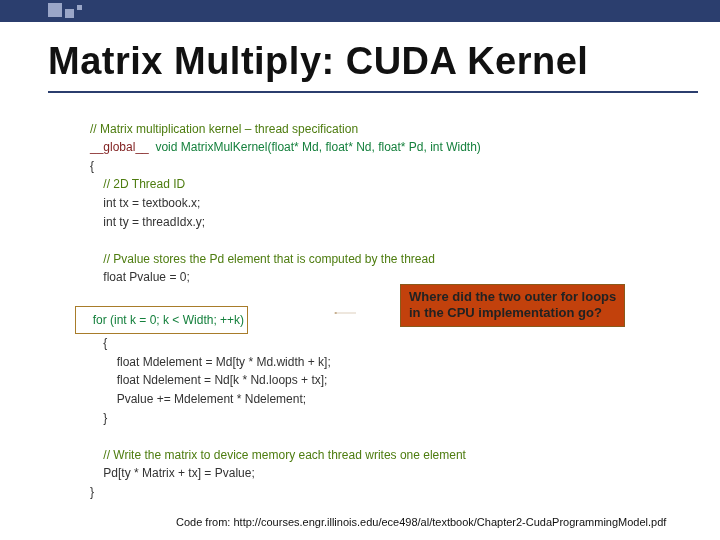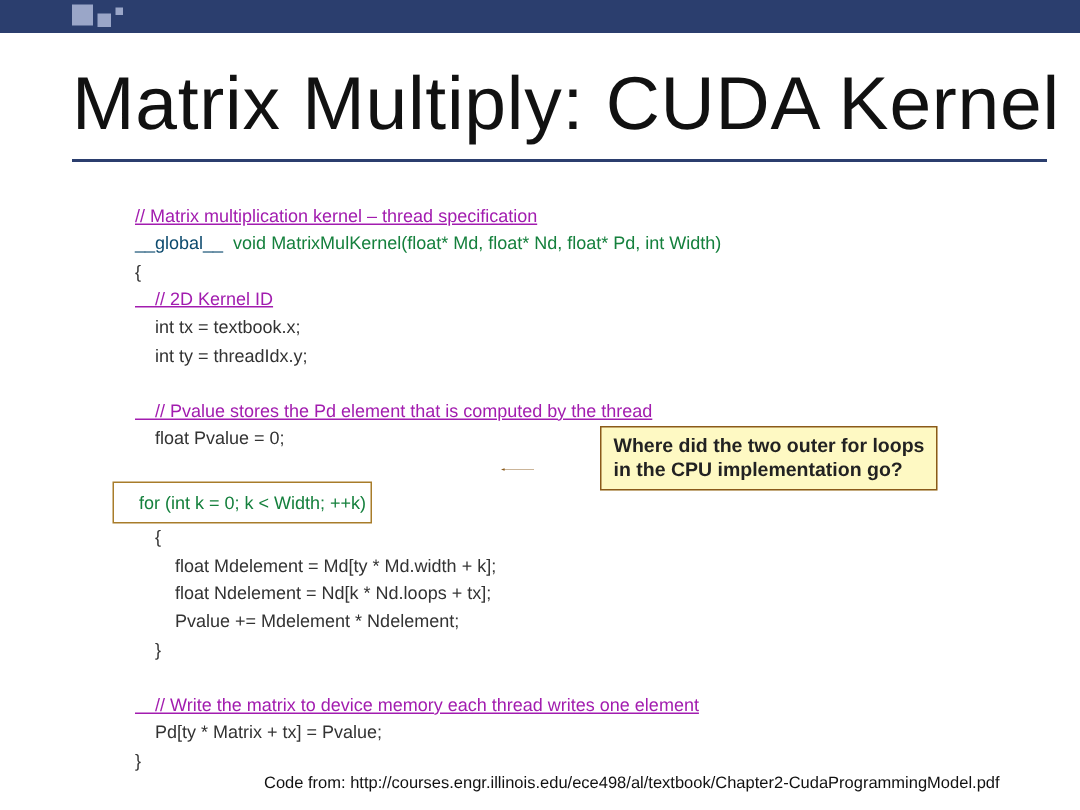--- a/index.html
+++ b/index.html
@@ -26,58 +26,58 @@
     gap: 3px;
   }
   .topbar .sq {
     background: #9aa6c8;
     display: inline-block;
   }
   .sq1 { width: 14px; height: 14px; }
   .sq2 { width: 9px; height: 9px; margin-top: 6px; }
   .sq3 { width: 5px; height: 5px; margin-top: 2px; }
   .title {
-    font-size: 50px;
-    font-weight: normal;
+    font-size: 38px;
+    font-weight: bold;
     margin: 18px 0 8px 48px;
     color: #111;
     letter-spacing: 0.5px;
   }
   .divider {
     border: none;
     border-top: 2px solid #2b3e6e;
     margin: 0 22px 8px 48px;
   }
   .code {
     font-family: Arial, sans-serif;
     font-size: 12px;
     line-height: 1.55;
     margin-left: 90px;
     margin-top: 4px;
     color: #333;
     white-space: pre;
   }
-  .cmt { color: #a21caf; text-decoration: underline; }
-  .kw { color: #0c4a6e; }
+  .cmt { color: #4d7c0f; }
+  .kw { color: #7f1d1d; }
   .kwg { color: #15803d; }
   .boxed {
     border: 1px solid #a87c2a;
     padding: 4px 3px;
     display: inline-block;
   }
   .callout {
     position: absolute;
     left: 400px;
     top: 284px;
     border: 1px solid #8a5a1a;
     padding: 4px 8px;
     font-size: 13px;
     font-weight: bold;
     color: #222;
-    background: #fef9c3;
+    background: #c2410c;
     line-height: 1.25;
     white-space: pre-line;
   }
   .arrow {
     position: absolute;
     left: 290px;
     top: 312px;
     width: 110px;
     height: 2px;
   }
@@ -100,21 +100,21 @@
   </div>
 </div>
 
 <div class="title">Matrix Multiply:  CUDA Kernel</div>
 <hr class="divider">
 
 <div class="code">
 <span class="cmt">// Matrix multiplication kernel – thread specification</span>
 <span class="kw">__global__</span><span class="kwg">  void MatrixMulKernel(float* Md, float* Nd, float* Pd, int Width)</span>
 <span>{</span>
-<span class="cmt">    // 2D Kernel ID</span>
+<span class="cmt">    // 2D Thread ID</span>
 <span>    int tx = textbook.x;</span>
 <span>    int ty = threadIdx.y;</span>
 <span></span>
 <span class="cmt">    // Pvalue stores the Pd element that is computed by the thread</span>
 <span>    float Pvalue = 0;</span>
 <span></span>
     <span class="boxed kwg" style="margin-left:-28px">    for (int k = 0; k &lt; Width; ++k)</span>
 <span>    {</span>
 <span>        float Mdelement = Md[ty * Md.width + k];</span>
 <span>        float Ndelement = Nd[k * Nd.loops + tx];</span>

